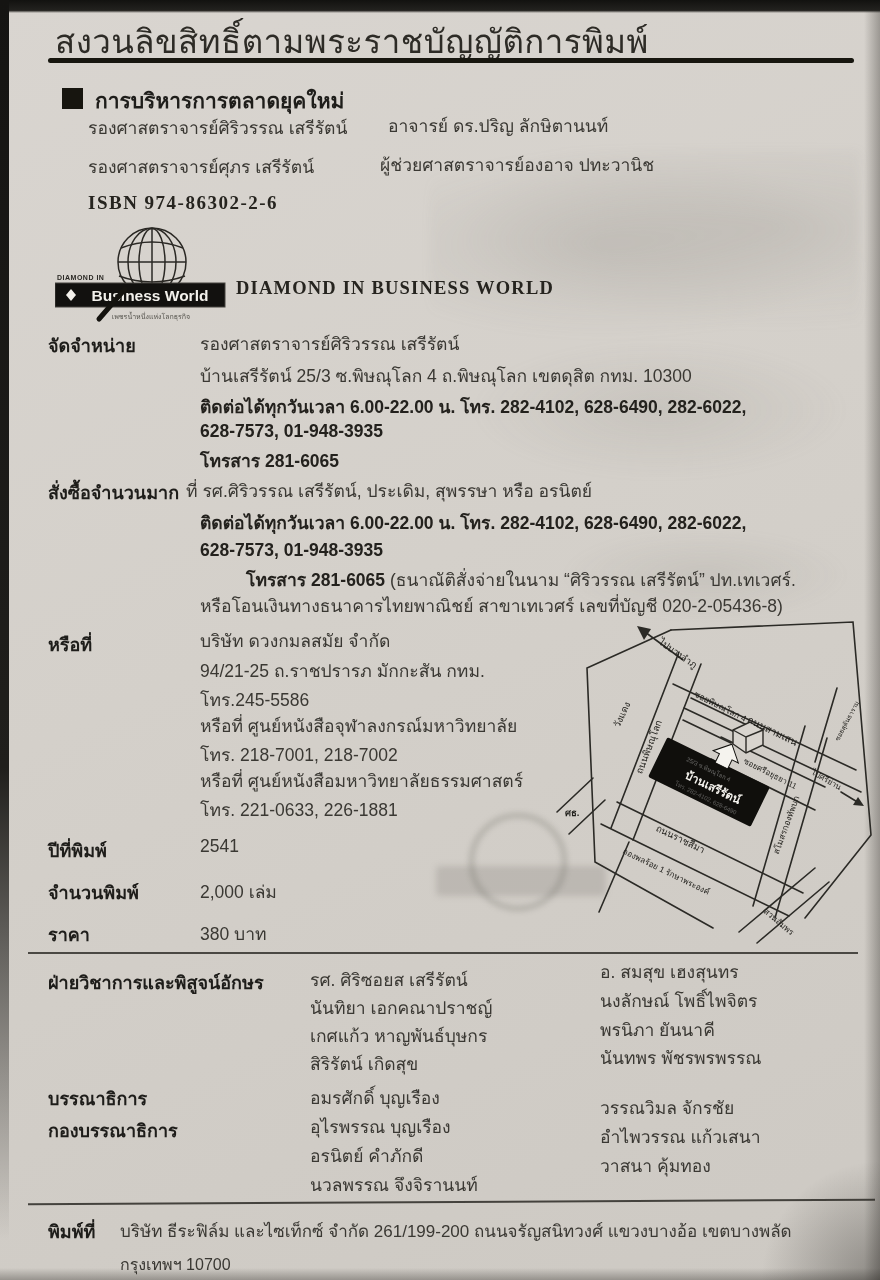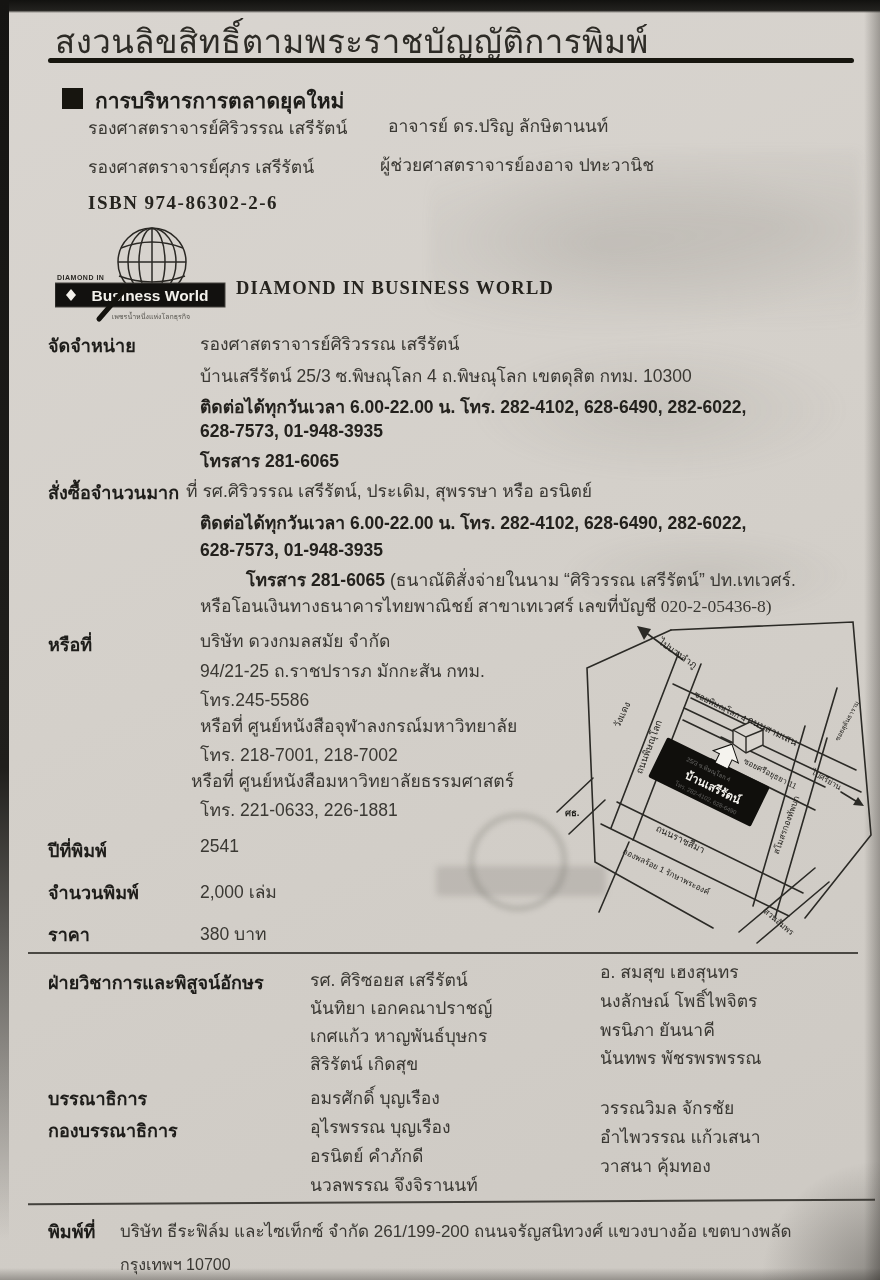--- a/index.html
+++ b/index.html
@@ -99,29 +99,29 @@
   <div class="tb" style="left:200px;top:421px;">628-7573,  01-948-3935</div>
   <div class="tb" style="left:200px;top:447px;">โทรสาร 281-6065</div>
 
   <div class="lbl" style="left:48px;top:478px;">สั่งซื้อจำนวนมาก</div>
   <div class="t" style="left:186px;top:477px;">ที่ รศ.ศิริวรรณ เสรีรัตน์, ประเดิม, สุพรรษา หรือ อรนิตย์</div>
   <div class="tb" style="left:200px;top:509px;">ติดต่อได้ทุกวันเวลา 6.00-22.00 น. โทร. 282-4102, 628-6490, 282-6022,</div>
   <div class="tb" style="left:200px;top:540px;">628-7573,  01-948-3935</div>
   <div class="abs" style="left:200px;top:566px;margin-left:46px;">
     <span class="tb" style="position:static;">โทรสาร 281-6065</span><span class="t" style="position:static;"> (ธนาณัติสั่งจ่ายในนาม “ศิริวรรณ เสรีรัตน์”  ปท.เทเวศร์.</span>
   </div>
-  <div class="t" style="left:200px;top:592px;font-family:Liberation Serif, serif;">หรือโอนเงินทางธนาคารไทยพาณิชย์ สาขาเทเวศร์ เลขที่บัญชี 020-2-05436-8)</div>
+  <div class="t" style="left:200px;top:592px;">หรือโอนเงินทางธนาคารไทยพาณิชย์ สาขาเทเวศร์ เลขที่บัญชี 020-2-05436-8)</div>
 
   <div class="lbl" style="left:48px;top:630px;">หรือที่</div>
   <div class="t" style="left:200px;top:627px;">บริษัท ดวงกมลสมัย จำกัด</div>
   <div class="t" style="left:200px;top:657px;">94/21-25 ถ.ราชปรารภ มักกะสัน กทม.</div>
   <div class="t" style="left:200px;top:686px;">โทร.245-5586</div>
   <div class="t" style="left:200px;top:712px;">หรือที่ ศูนย์หนังสือจุฬาลงกรณ์มหาวิทยาลัย</div>
   <div class="t" style="left:200px;top:741px;">โทร. 218-7001, 218-7002</div>
-  <div class="t" style="left:191px;top:767px;text-align:center;">หรือที่ ศูนย์หนังสือมหาวิทยาลัยธรรมศาสตร์</div>
+  <div class="t" style="left:200px;top:767px;text-align:center;">หรือที่ ศูนย์หนังสือมหาวิทยาลัยธรรมศาสตร์</div>
   <div class="t" style="left:200px;top:796px;">โทร. 221-0633, 226-1881</div>
 
   <div class="lbl" style="left:48px;top:836px;">ปีที่พิมพ์</div>
   <div class="t" style="left:200px;top:836px;">2541</div>
   <div class="lbl" style="left:48px;top:878px;">จำนวนพิมพ์</div>
   <div class="t" style="left:200px;top:878px;">2,000  เล่ม</div>
   <div class="lbl" style="left:48px;top:920px;">ราคา</div>
   <div class="t" style="left:200px;top:920px;">380  บาท</div>
 
   <div class="map-box">

